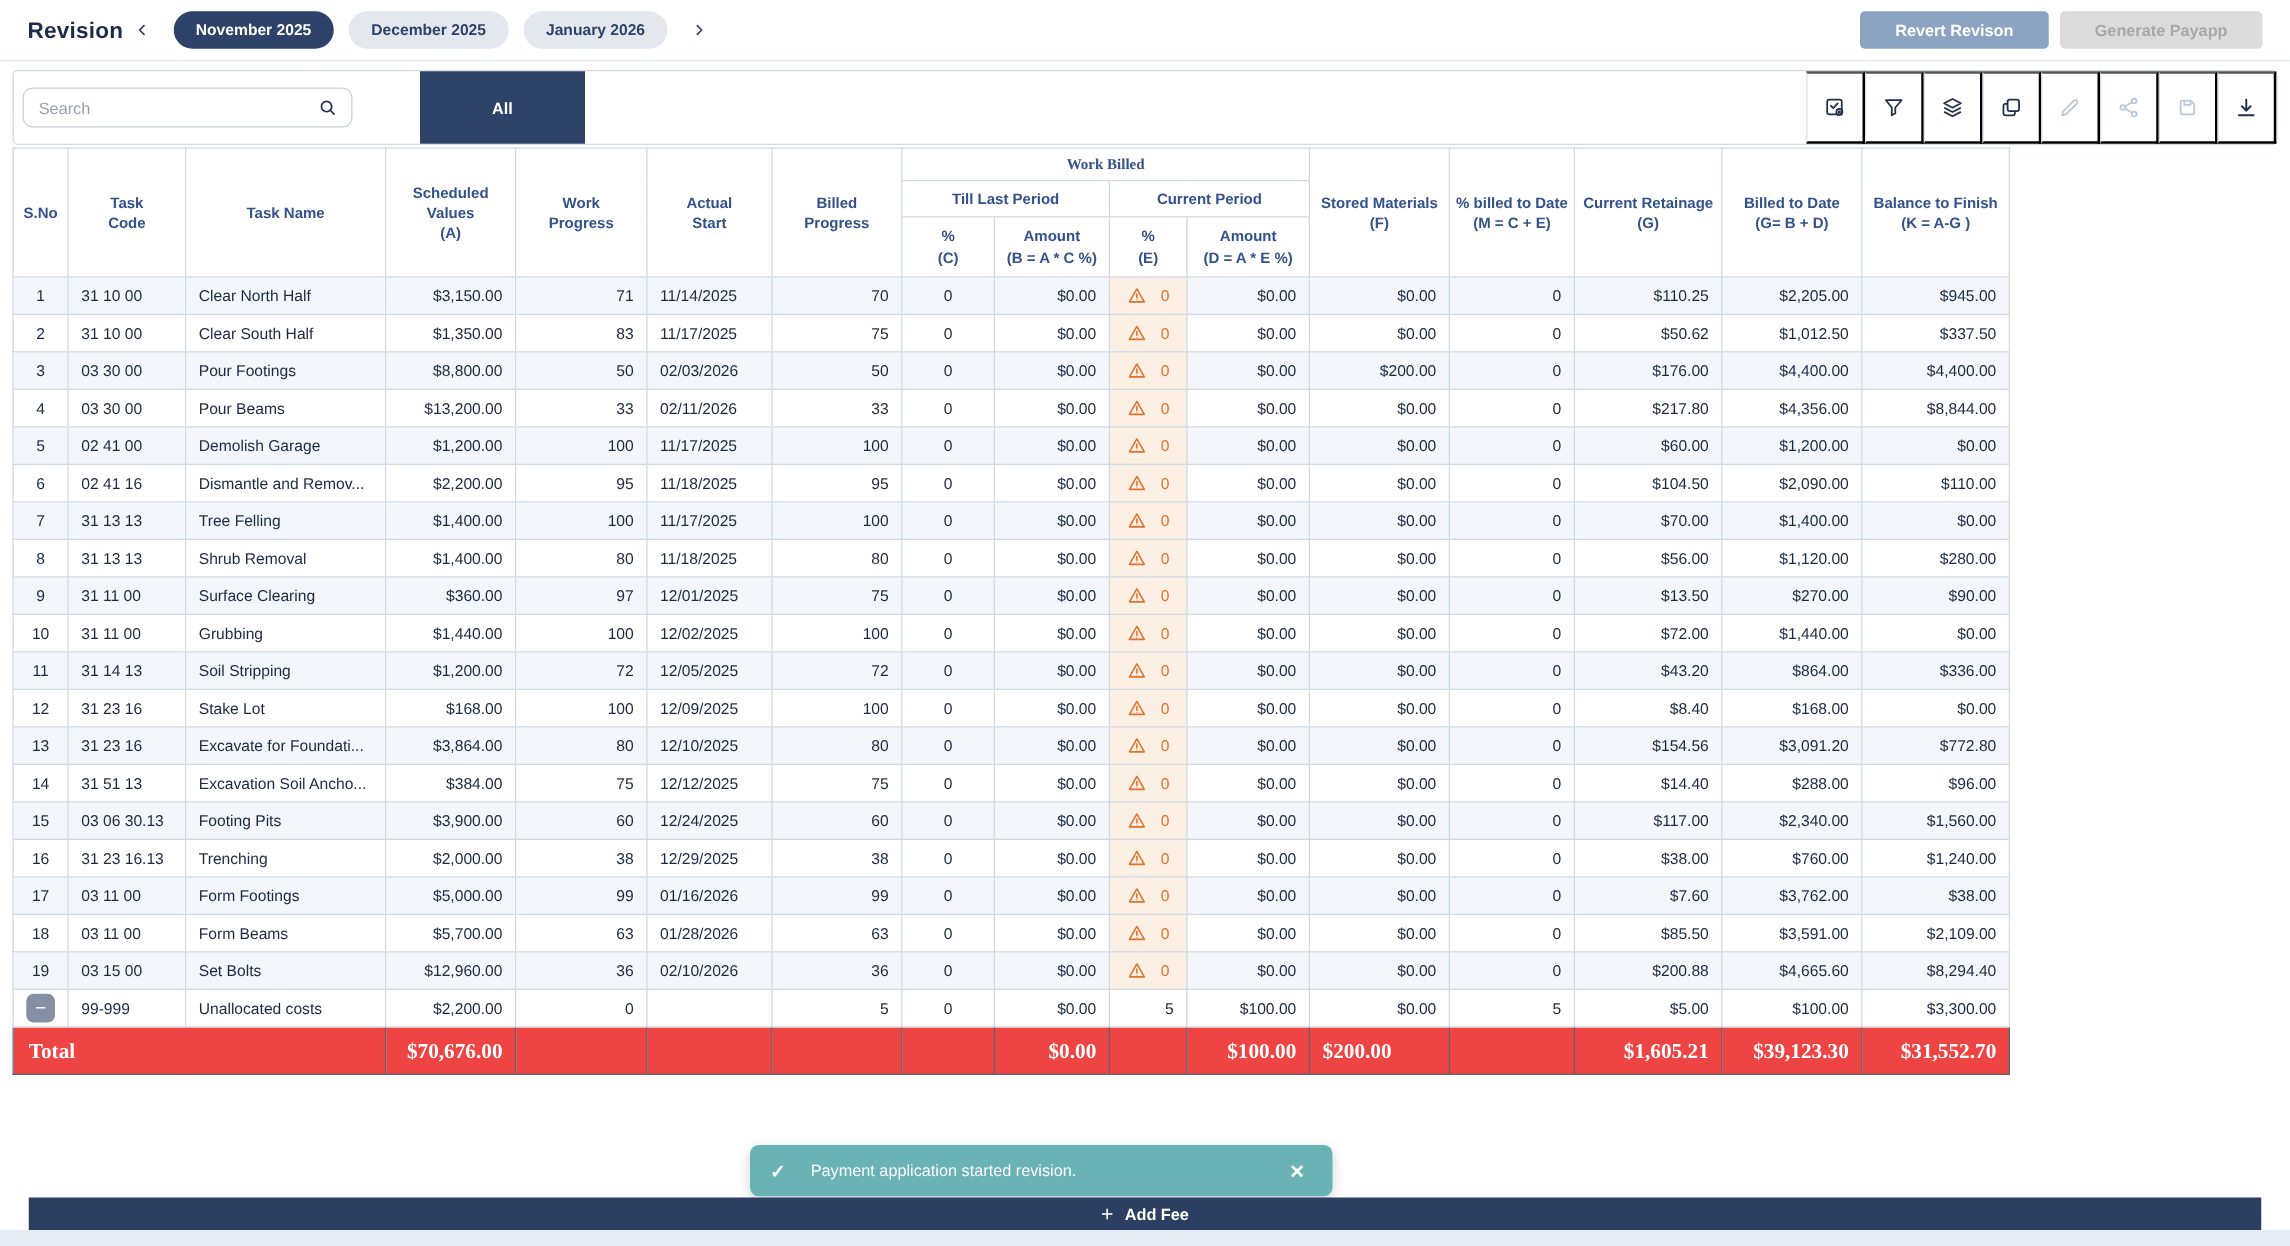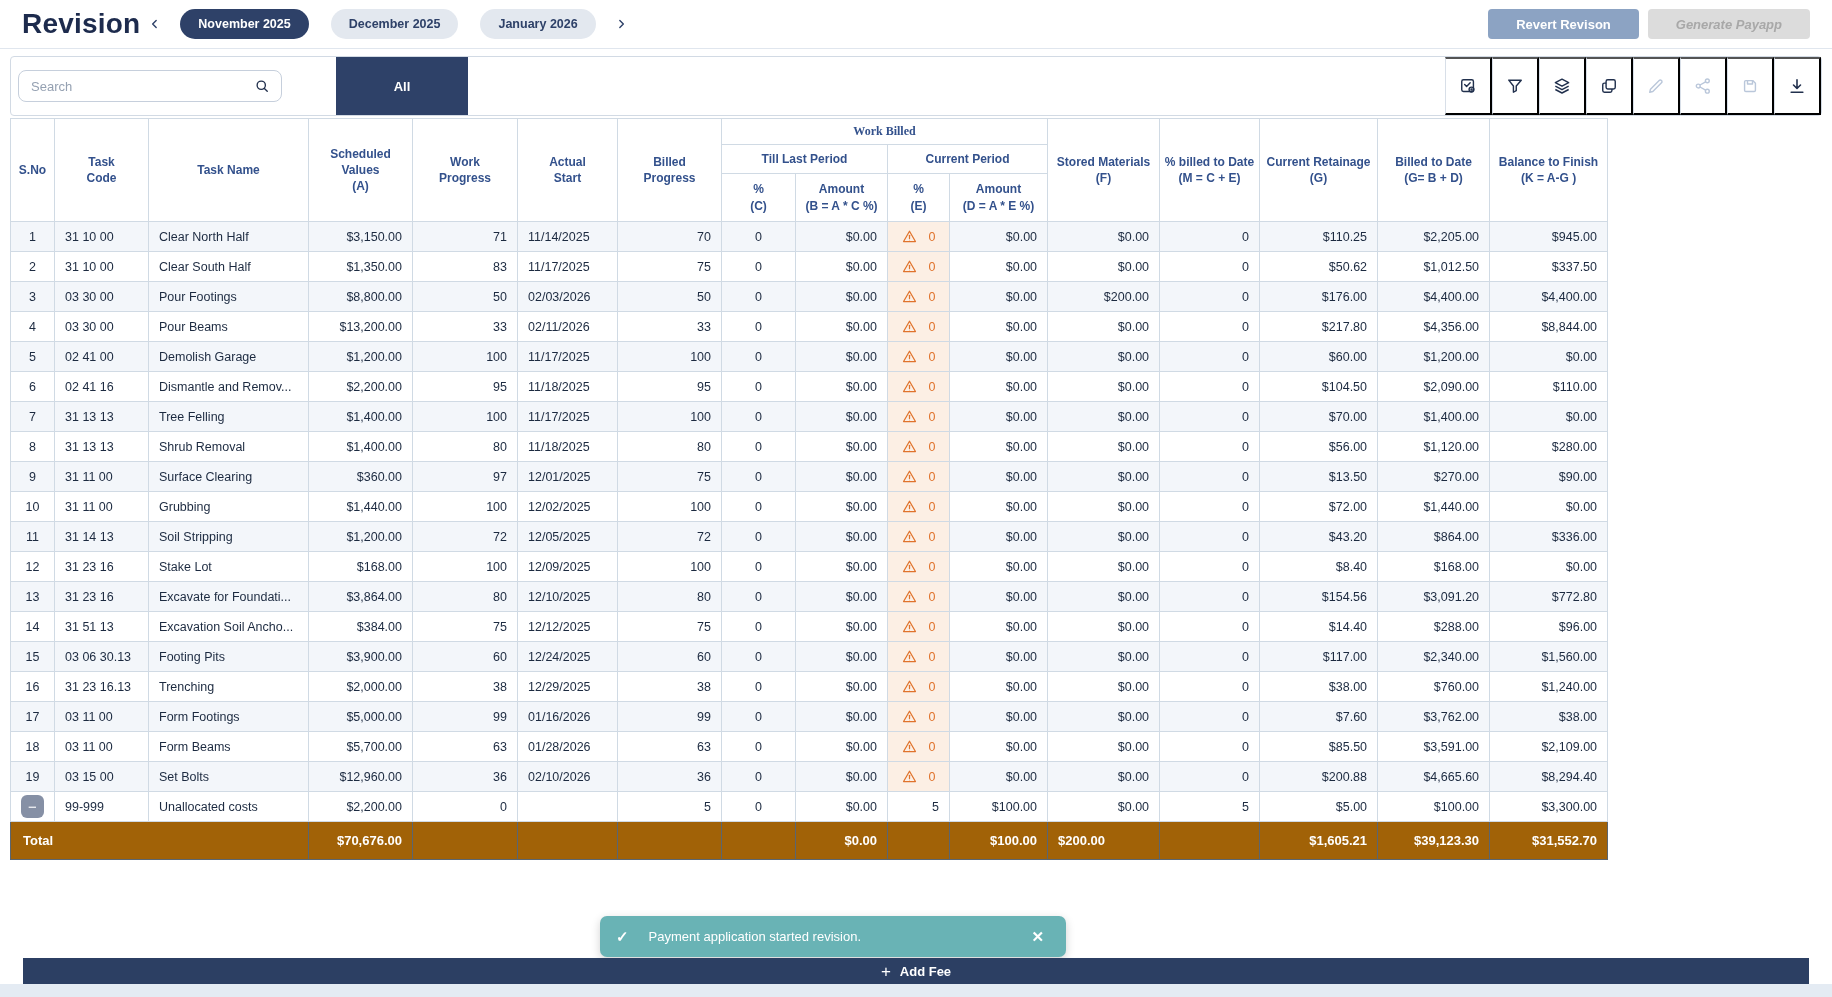--- a/index.html
+++ b/index.html
@@ -4,31 +4,31 @@
 <style>
   * { box-sizing: border-box; }
   html,body { margin:0; padding:0; }
   body {
     width:1832px; height:997px; position:relative; overflow:hidden;
     background:#ffffff; font-family:"Liberation Sans", sans-serif; color:#1f2d45;
   }
 
   
   .topbar { height:48px; display:flex; align-items:center; padding:0 22px; }
-  .page-title { font-size:28px; font-weight:bold; color:#1d2b4d; letter-spacing:.2px; }
+  .page-title { font-size:18px; font-weight:bold; color:#1d2b4d; letter-spacing:.2px; }
   .chev { background:none; border:none; color:#2e4168; padding:4px 8px; cursor:pointer; display:flex; align-items:center; }
   .chev svg { display:block; }
-  .pills { display:flex; gap:22px; margin:0 10px; }
+  .pills { display:flex; gap:12px; margin:0 10px; }
   .pill { height:30px; padding:0 18px; border:none; border-radius:16px; font-size:12.5px; font-weight:bold;
           background:#e3e8ef; color:#2e4168; cursor:pointer; font-family:inherit; display:flex; align-items:center; }
   .pill.active { background:#2e4168; color:#ffffff; }
   .topbar-actions { margin-left:auto; display:flex; gap:9px; }
   .btn { height:30px; padding:0 28px; border:none; border-radius:4px; font-size:13px; font-weight:bold; font-family:inherit; cursor:pointer; }
   .btn-revert { background:#8ca3c3; color:#ffffff; }
-  .btn-generate { background:#dcdcdc; color:#a8a8a8; cursor:default;font-style:italic; }
+  .btn-generate { background:#dcdcdc; color:#a8a8a8; cursor:default; }
 
   .hdr-divider { height:1px; background:#e0e6ee; }
 
   
   .toolbar { position:relative; margin:7px 10px 0; height:60px; border:1px solid #d2dae4; border-radius:4px;
              display:flex; align-items:center; background:#fff; }
   .search-box { width:264px; height:32px; margin-left:7px; border:1px solid #c6cfdc; border-radius:8px;
                 display:flex; align-items:center; padding:0 10px; }
   .search-box input { border:none; outline:none; flex:1; font-size:13px; font-family:inherit; color:#1f2d45; background:transparent; }
   .search-box input::placeholder { color:#95a1b2; }
@@ -54,22 +54,22 @@
   #grid tbody td { height:30px; font-size:12.5px; color:#1c2a40; padding:0 10px; background:#fff; }
   #grid tbody tr.alt td { background:#f3f6fa; }
   td.al-l { text-align:left; padding:0 6px 0 8px; }
   td.al-c { text-align:center; }
   td.al-r { text-align:right; }
   #grid tbody td.warn { background:#fcefe4 !important; color:#e0732c; padding:0; }
   .warn-wrap { display:flex; align-items:center; justify-content:center; gap:12px; font-size:12.5px; }
   .warn-wrap svg { display:block; }
   .minus-btn { width:23px; height:23px; background:#8690a5; border:none; border-radius:6px; color:#fff;
                font-size:15px; line-height:1; display:inline-flex; align-items:center; justify-content:center; cursor:pointer; }
-  #grid tr.total td { background:#a16207; color:#ffffff; font-weight:bold; font-size:13px; height:38px;
-                      border:1px solid #5a6570; }
+  #grid tr.total td { background:#ef4444; color:#ffffff; font-weight:bold; font-size:17px; height:38px;
+                      border:1px solid #5a6570;font-family:Liberation Serif, serif; }
   #grid tr.total td.lbl { text-align:left; padding-left:12px; }
 
   
   .toast { position:absolute; left:600px; top:916px; width:466px; height:41px; background:#69b3b5; border-radius:7px;
            color:#fff; display:flex; align-items:center; padding:0 16px; font-size:13px;
            box-shadow:0 3px 10px rgba(0,0,0,.18); }
   .toast .check { font-size:15px; font-weight:bold; margin-right:20px; }
   .toast .close { margin-left:auto; background:none; border:none; color:#fff; font-size:15px; font-weight:bold; cursor:pointer; }
 
   

